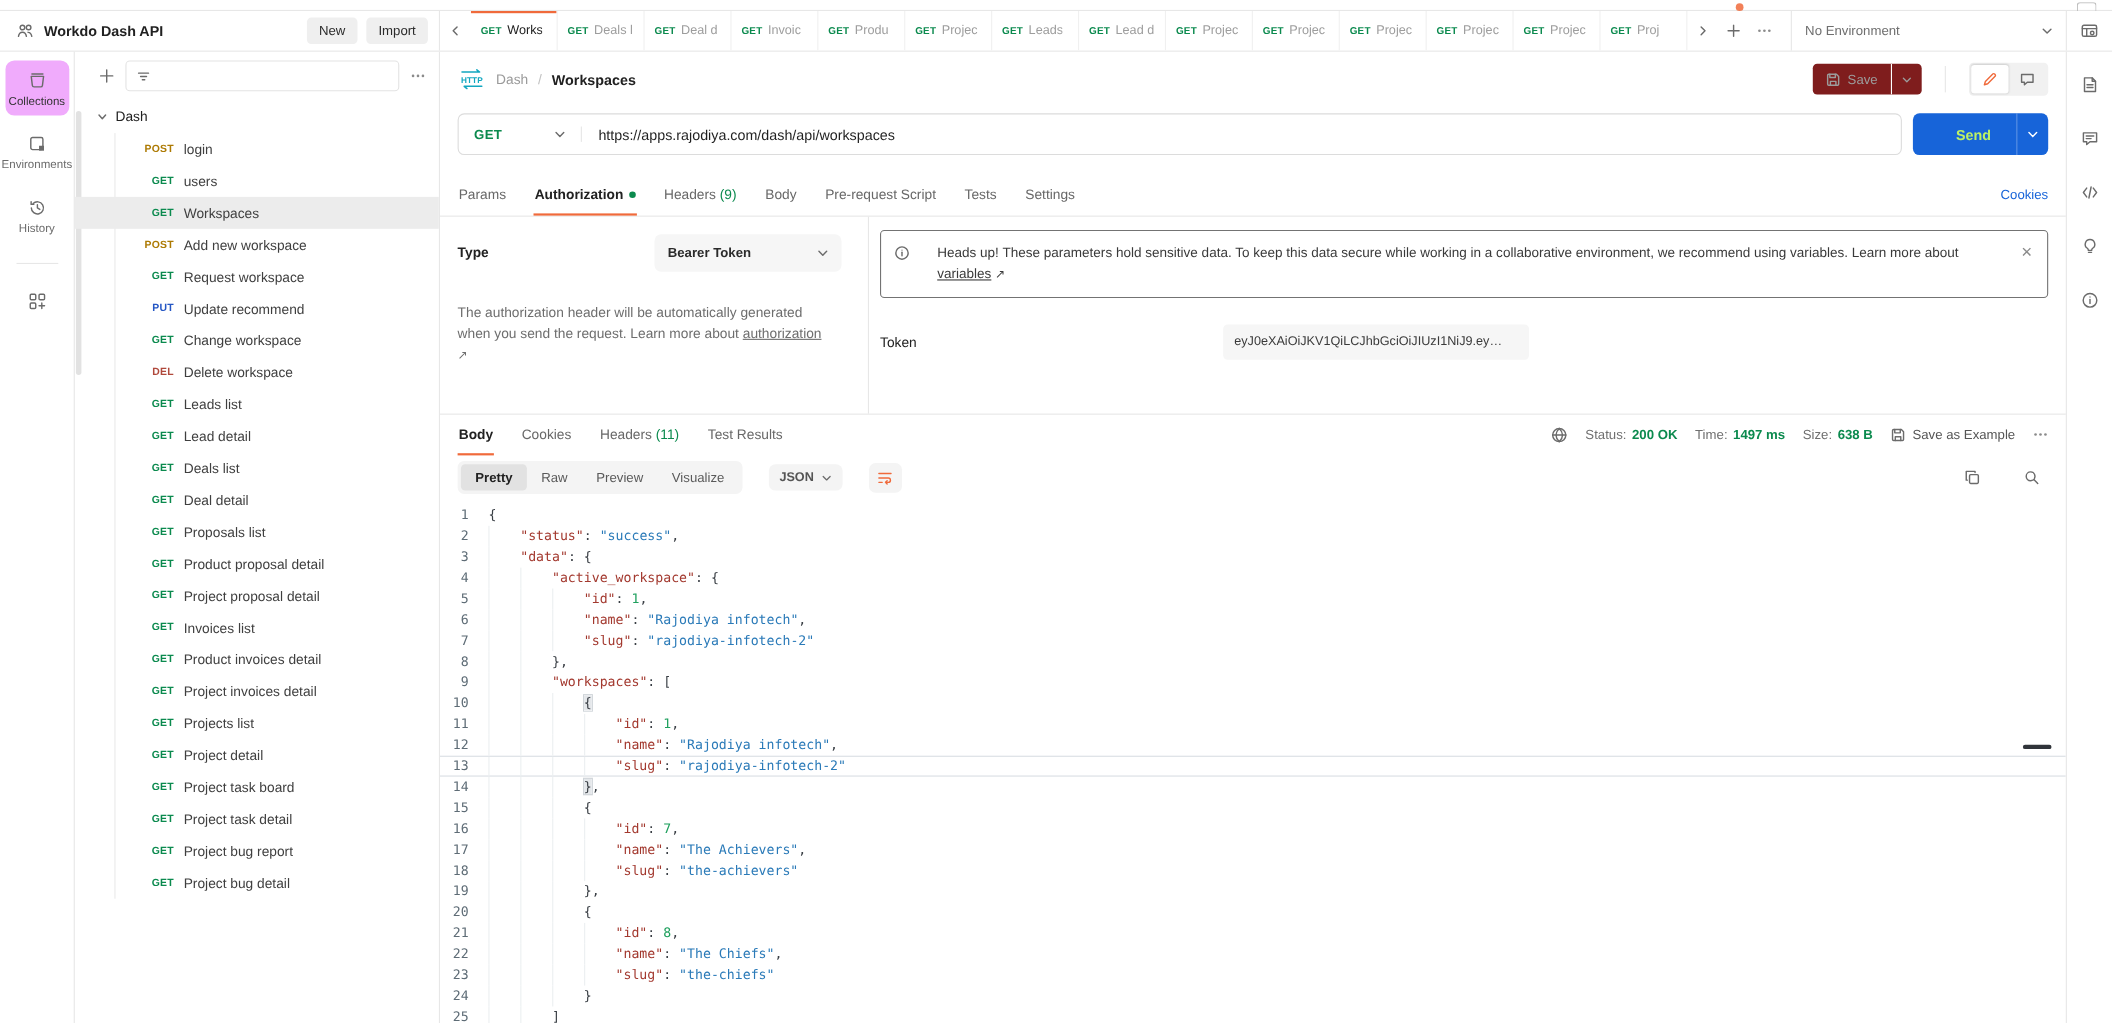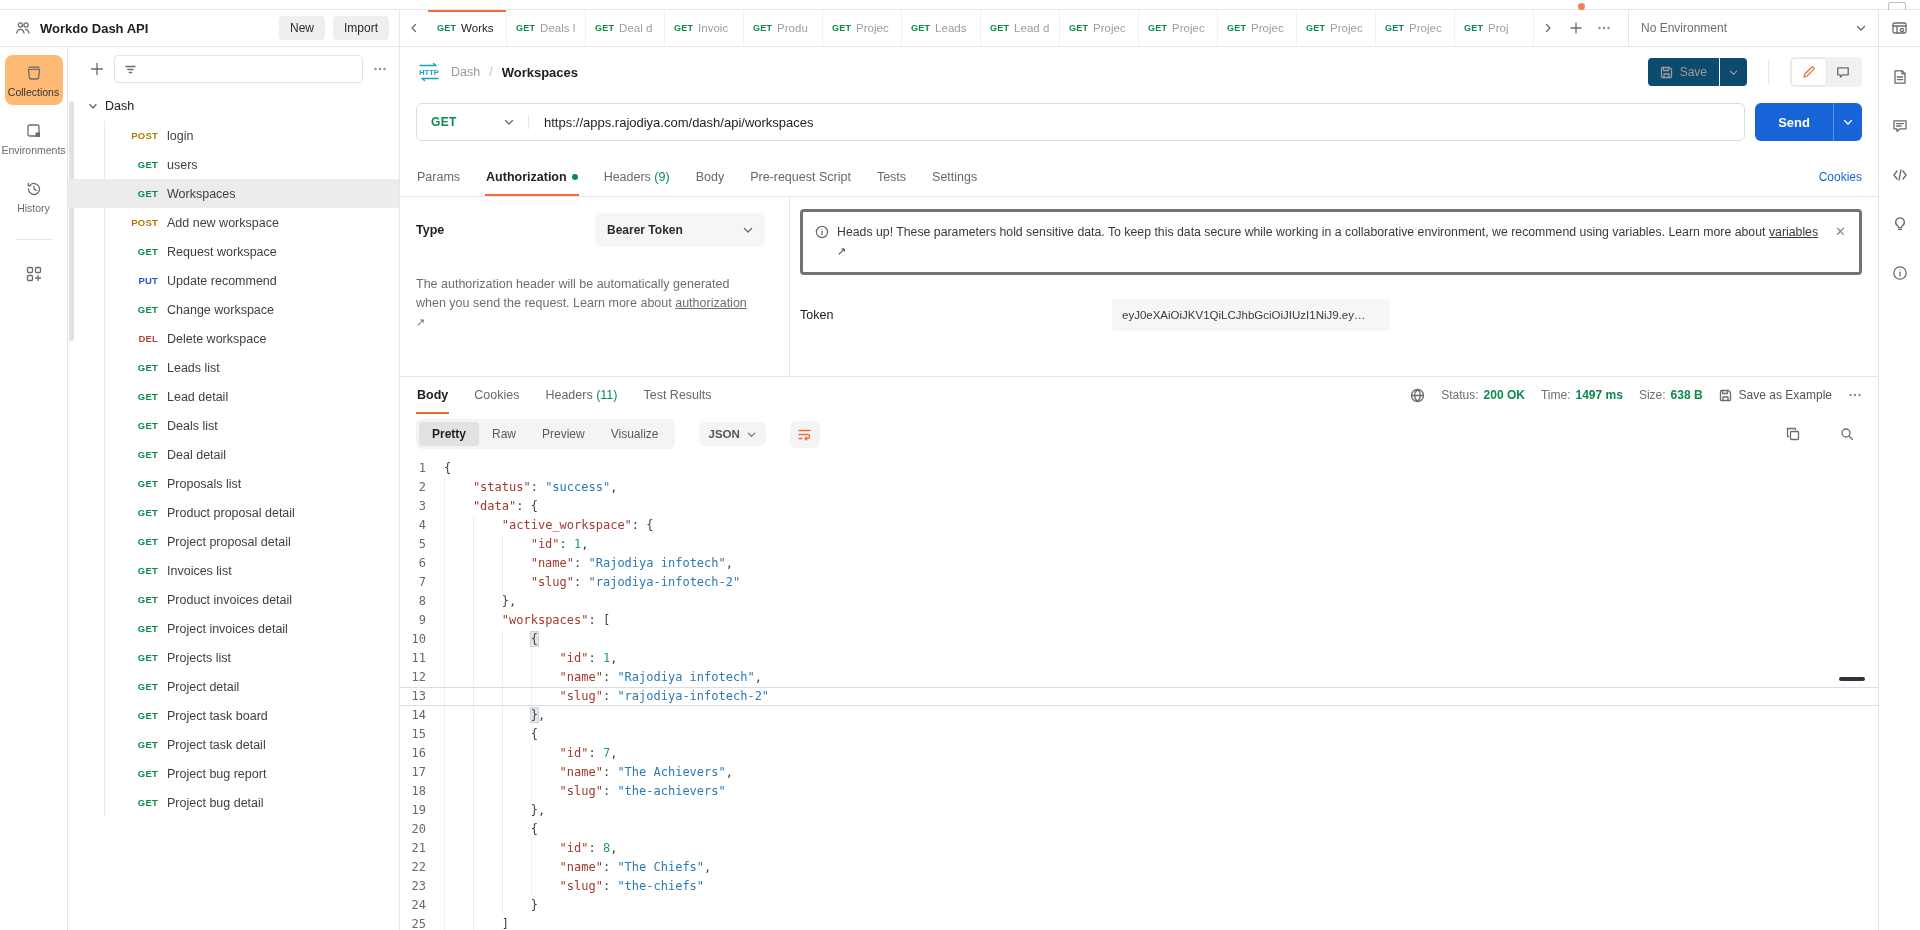--- a/index.html
+++ b/index.html
@@ -29,21 +29,21 @@
   .env-label { flex:1; font-size:12px; color:#6f6f6f; white-space:nowrap; }
   .env-eye { width:42px; flex:none; border-left:1px solid #e7e7e7; display:flex; align-items:center; justify-content:center; }
 
   
   .mainrow { display:flex; height:883px; }
 
   
   .rail-left { width:68px; flex:none; border-right:1px solid #e7e7e7; padding-top:8px; display:flex; flex-direction:column; align-items:center; }
   .rlitem { width:58px; border-radius:8px; display:flex; flex-direction:column; align-items:center; gap:4px; padding:9px 0 7px; margin-bottom:8px; cursor:pointer; }
   .rlitem .rlabel { font-size:10.5px; color:#6b6b6b; }
-  .rlitem.active { background:#fdba74; }
+  .rlitem.active { background:#f0abfc; }
   .rlitem.active .rlabel { color:#333; }
   .rl-div { width:38px; border-top:1px solid #e7e7e7; margin:10px 0 16px; }
 
   
   .sidebar { width:332px; flex:none; border-right:1px solid #e7e7e7; position:relative; overflow:hidden; }
   .sb-thumb { position:absolute; left:1px; top:54px; width:5px; height:240px; background:#e2e2e2; border-radius:3px; }
   .sb-toolbar { height:44px; display:flex; align-items:center; gap:10px; padding:0 12px 0 22px; }
   .filterbox { flex:1; height:28px; border:1px solid #e3e3e3; border-radius:4px; display:flex; align-items:center; padding:0 9px; background:#fff; }
   .collrow { height:30px; display:flex; align-items:center; gap:7px; padding-left:20px; font-size:12.5px; cursor:pointer; }
   .tree-items { position:relative; }
@@ -54,56 +54,56 @@
   .slabel { margin-left:9px; font-size:12.5px; color:#3f3f3f; white-space:nowrap; }
   .m-GET { color:var(--get); } .m-POST { color:var(--post); } .m-PUT { color:var(--put); } .m-DEL { color:var(--del); }
 
   
   .workpane { flex:1; display:flex; flex-direction:column; min-width:0; position:relative; }
   .crumb-row { height:50px; flex:none; display:flex; align-items:center; gap:9px; padding:0 16px; }
   .crumb-root { font-size:12.5px; color:#9a9a9a; }
   .crumb-sep { font-size:12.5px; color:#c2c2c2; }
   .crumb-cur { font-size:13px; font-weight:700; }
   .spacer { flex:1; }
-  .save-group { display:flex; align-items:center; background:#0c4a6e; border-radius:4px; color:#9c9c9c; overflow:hidden; }
+  .save-group { display:flex; align-items:center; background:#7f1d1d; border-radius:4px; color:#9c9c9c; overflow:hidden; }
   .save-main { display:flex; align-items:center; gap:7px; padding:7px 12px; font-size:12px; cursor:pointer; }
   .save-split { width:1px; align-self:stretch; background:#fff; }
   .save-caret { padding:7px 9px; cursor:pointer; }
   .vdiv { width:1px; height:24px; background:#e7e7e7; margin:0 12px; }
   .edit-seg { background:#f1f1f1; border-radius:4px; padding:2px; display:flex; }
   .seg-cell { width:34px; height:26px; border-radius:3px; display:flex; align-items:center; justify-content:center; cursor:pointer; }
   .seg-cell.active { background:#fff; box-shadow:0 0 2px rgba(0,0,0,.15); }
 
   .url-row { height:60px; flex:none; display:flex; align-items:center; gap:10px; padding:0 16px 10px; }
   .url-box { flex:1; height:38px; border:1px solid #dcdcdc; border-radius:6px; display:flex; align-items:center; background:#fff; overflow:hidden; }
   .method-cell { width:112px; flex:none; display:flex; align-items:center; justify-content:space-between; padding:0 14px; border-right:1px solid #e6e6e6; cursor:pointer; }
   .method-cell .mtxt { font-size:12px; font-weight:700; color:var(--get); letter-spacing:.3px; }
   .url-text { padding:0 15px; font-size:13px; color:#1f1f1f; white-space:nowrap; overflow:hidden; }
-  .send-btn { height:38px; flex:none; display:flex; align-items:stretch; border-radius:6px; background:var(--blue); color:#ffffff; overflow:hidden; }
+  .send-btn { height:38px; flex:none; display:flex; align-items:stretch; border-radius:6px; background:var(--blue); color:#bef264; overflow:hidden;padding-left:16px; }
   .send-main { display:flex; align-items:center; padding:0 23px; font-size:13px; font-weight:600; cursor:pointer; }
   .send-caret { display:flex; align-items:center; padding:0 9px; border-left:1px solid rgba(255,255,255,.3); cursor:pointer; }
 
   .req-tabs { height:40px; flex:none; display:flex; align-items:center; gap:24px; padding:0 16px; border-bottom:1px solid #e7e7e7; }
   .rtab { font-size:12.5px; color:#686868; position:relative; padding:11px 1px; cursor:pointer; white-space:nowrap; }
   .rtab.active { color:#212121; font-weight:600; }
   .rtab.active::after { content:""; position:absolute; left:0; right:0; bottom:-1px; height:2px; background:var(--orange); }
   .rtab .dot { display:inline-block; width:6px; height:6px; border-radius:50%; background:var(--green); margin-left:5px; vertical-align:1px; }
   .cnt { color:var(--green); }
   .cookies-link { font-size:12px; color:var(--blue); cursor:pointer; }
 
   .auth-area { height:180px; flex:none; display:flex; border-bottom:1px solid #e7e7e7; }
   .auth-left { width:390px; flex:none; border-right:1px solid #e7e7e7; padding:16px 24px 0 16px; }
   .type-row { display:flex; align-items:center; justify-content:space-between; margin-bottom:24px; }
   .type-label { font-size:12.5px; font-weight:700; }
   .type-select { width:170px; height:34px; background:#f6f6f6; border-radius:6px; display:flex; align-items:center; justify-content:space-between; padding:0 12px; font-size:12px; color:#2b2b2b; font-weight:600; cursor:pointer; }
   .auth-desc { font-size:12.5px; color:#6e6e6e; line-height:1.5; max-width:335px;margin-top:28px; }
   .auth-desc .lnk { text-decoration:underline; cursor:pointer; }
   .arr { font-size:11px; }
   .auth-right { flex:1; padding:12px 16px 0 10px; min-width:0; }
-  .banner { border:3px solid #737373; border-radius:4px; padding:11px 40px 11px 12px; position:relative; display:flex; gap:8px; font-size:12.3px; color:#3a3a3a; line-height:1.55; }
+  .banner { border:1px solid #737373; border-radius:4px; padding:11px 40px 11px 12px; position:relative; display:flex; gap:25px; font-size:12.3px; color:#3a3a3a; line-height:1.55; }
   .banner .lnk { text-decoration:underline; cursor:pointer; }
   .banner-close { position:absolute; right:13px; top:10px; color:#8a8a8a; font-size:13px; cursor:pointer; }
   .token-row { margin-top:24px; display:flex; align-items:center; }
   .token-label { font-size:12.5px; color:#212121; width:312px; flex:none; }
   .token-value { width:278px; height:32px; background:#f6f6f6; border-radius:4px; display:flex; align-items:center; padding:0 10px; font-size:11.5px; color:#3a3a3a; white-space:nowrap; overflow:hidden; cursor:text; }
 
   .resp-head { height:36px; flex:none; display:flex; align-items:center; gap:24px; padding:0 16px; }
   .resp-meta { display:flex; align-items:center; gap:16px; font-size:12px; color:#6f6f6f; }
   .mval { color:var(--green); font-weight:600; }
   .meta-item { display:flex; gap:5px; align-items:center; white-space:nowrap; }

